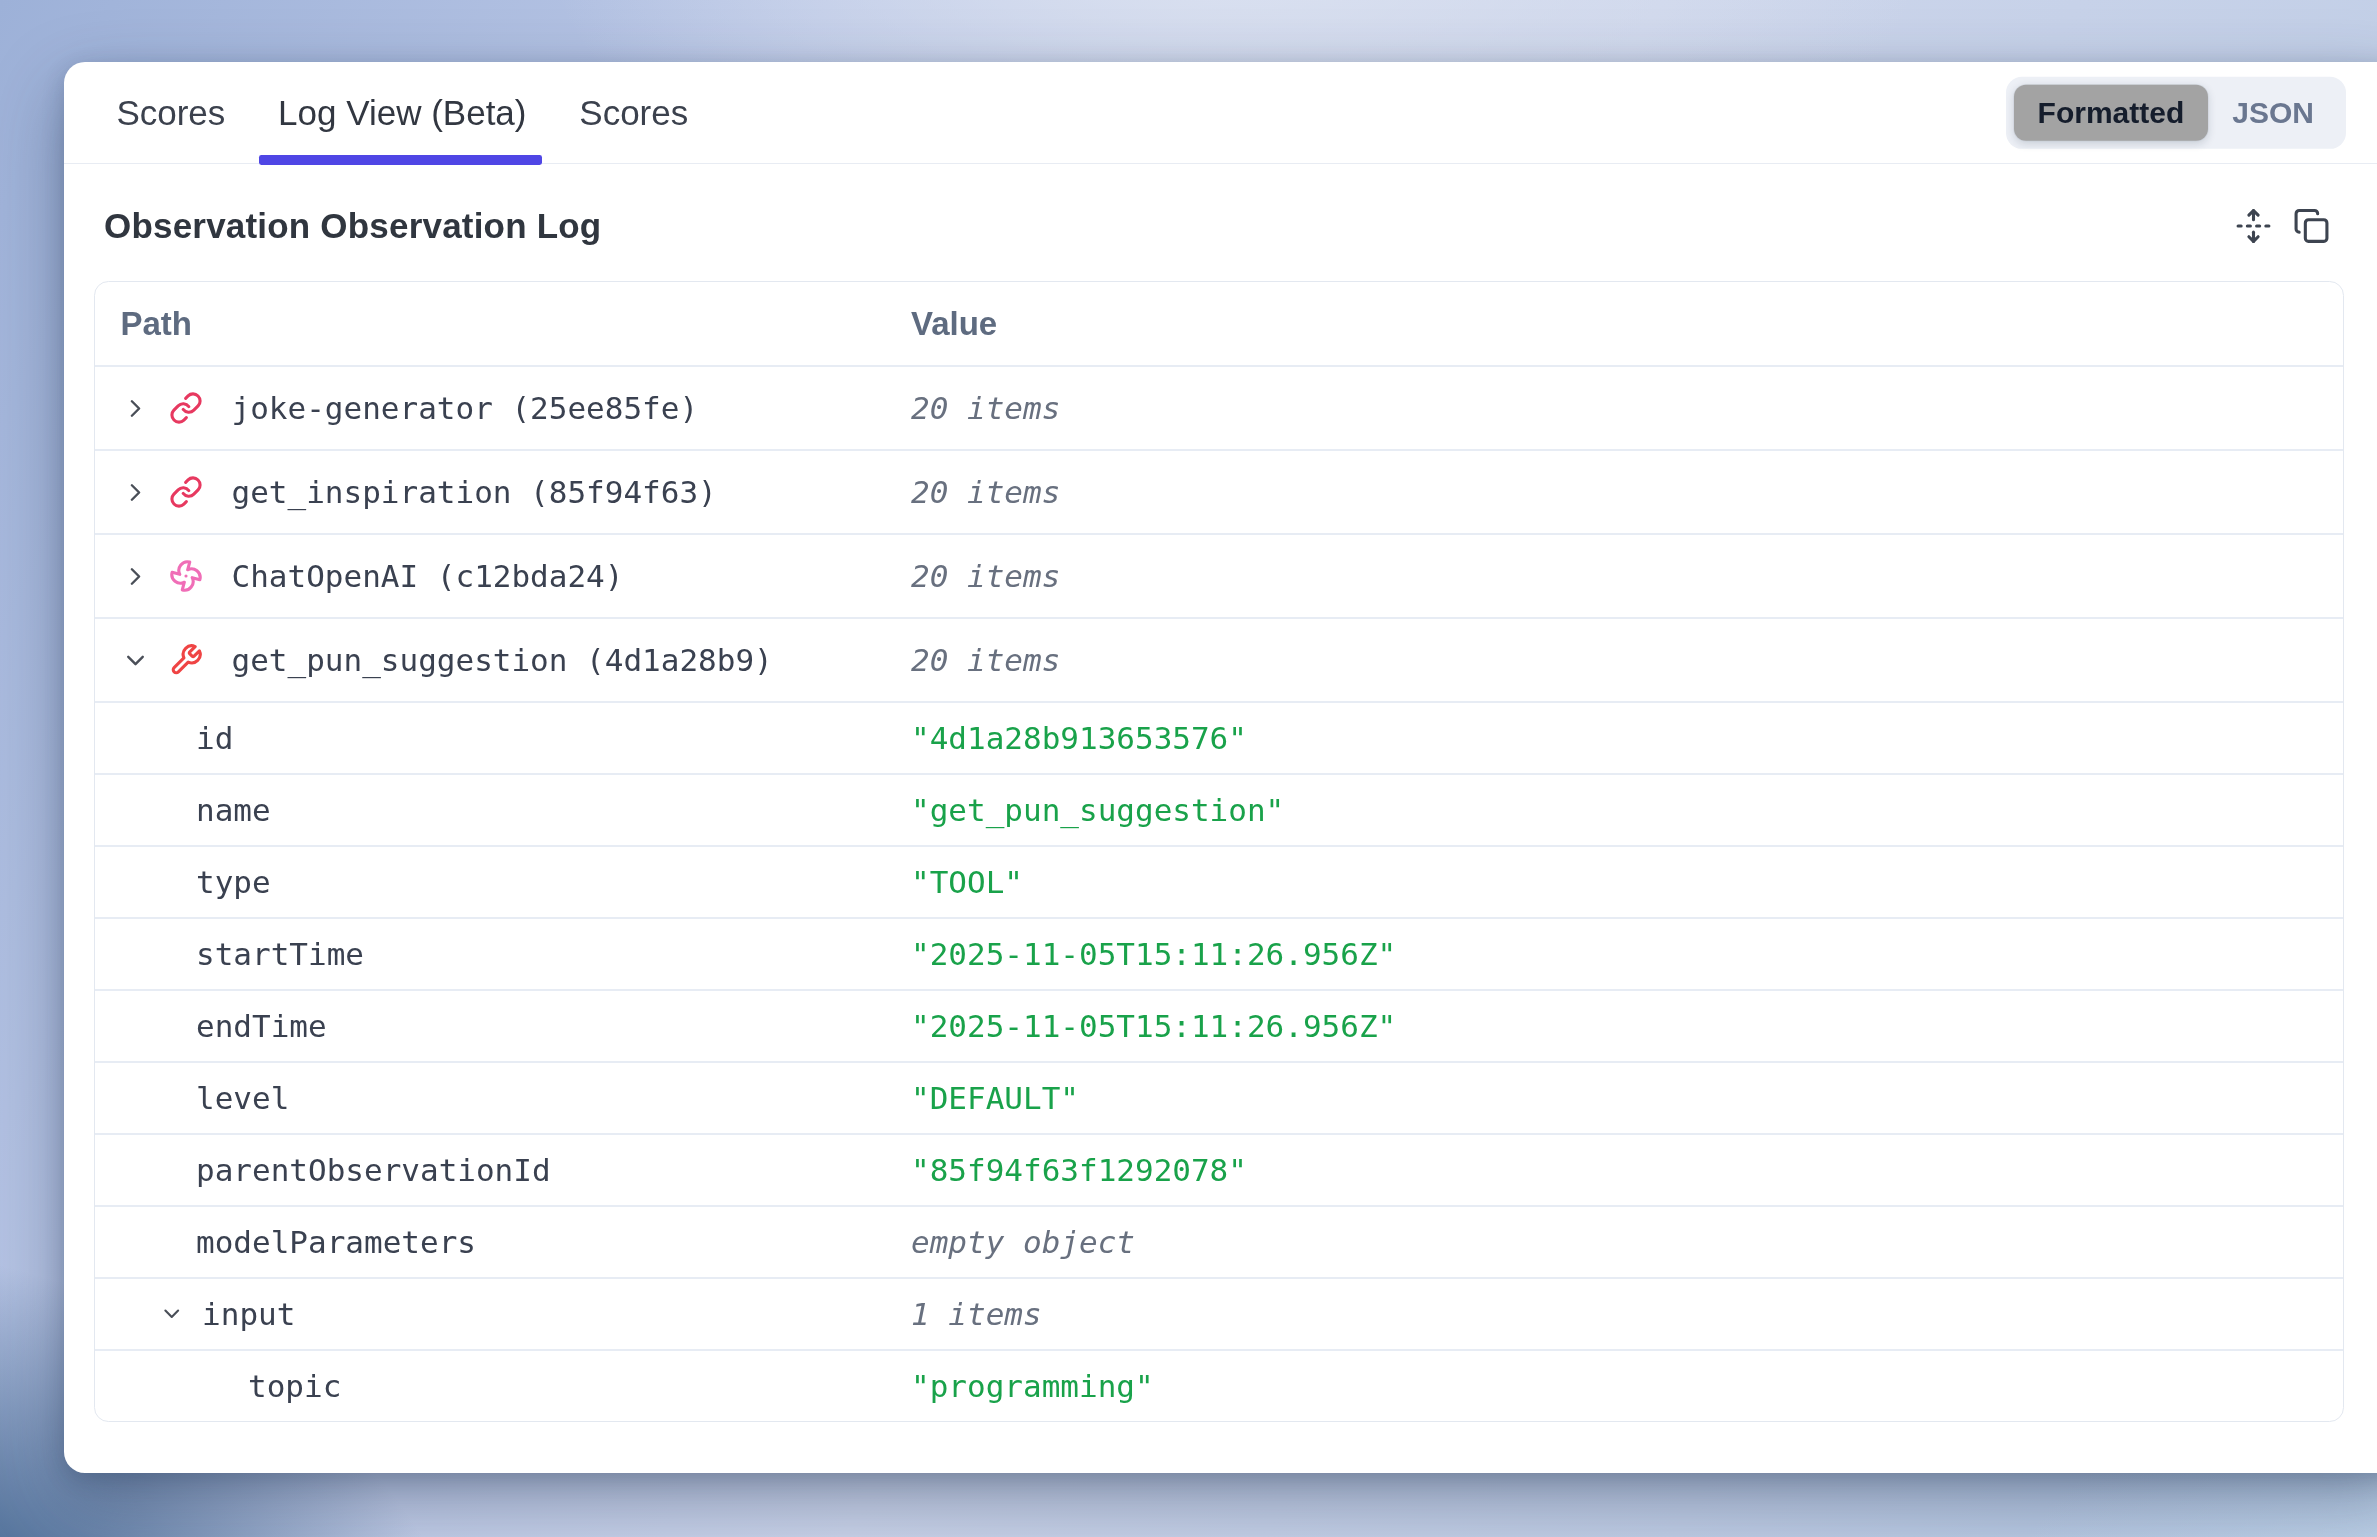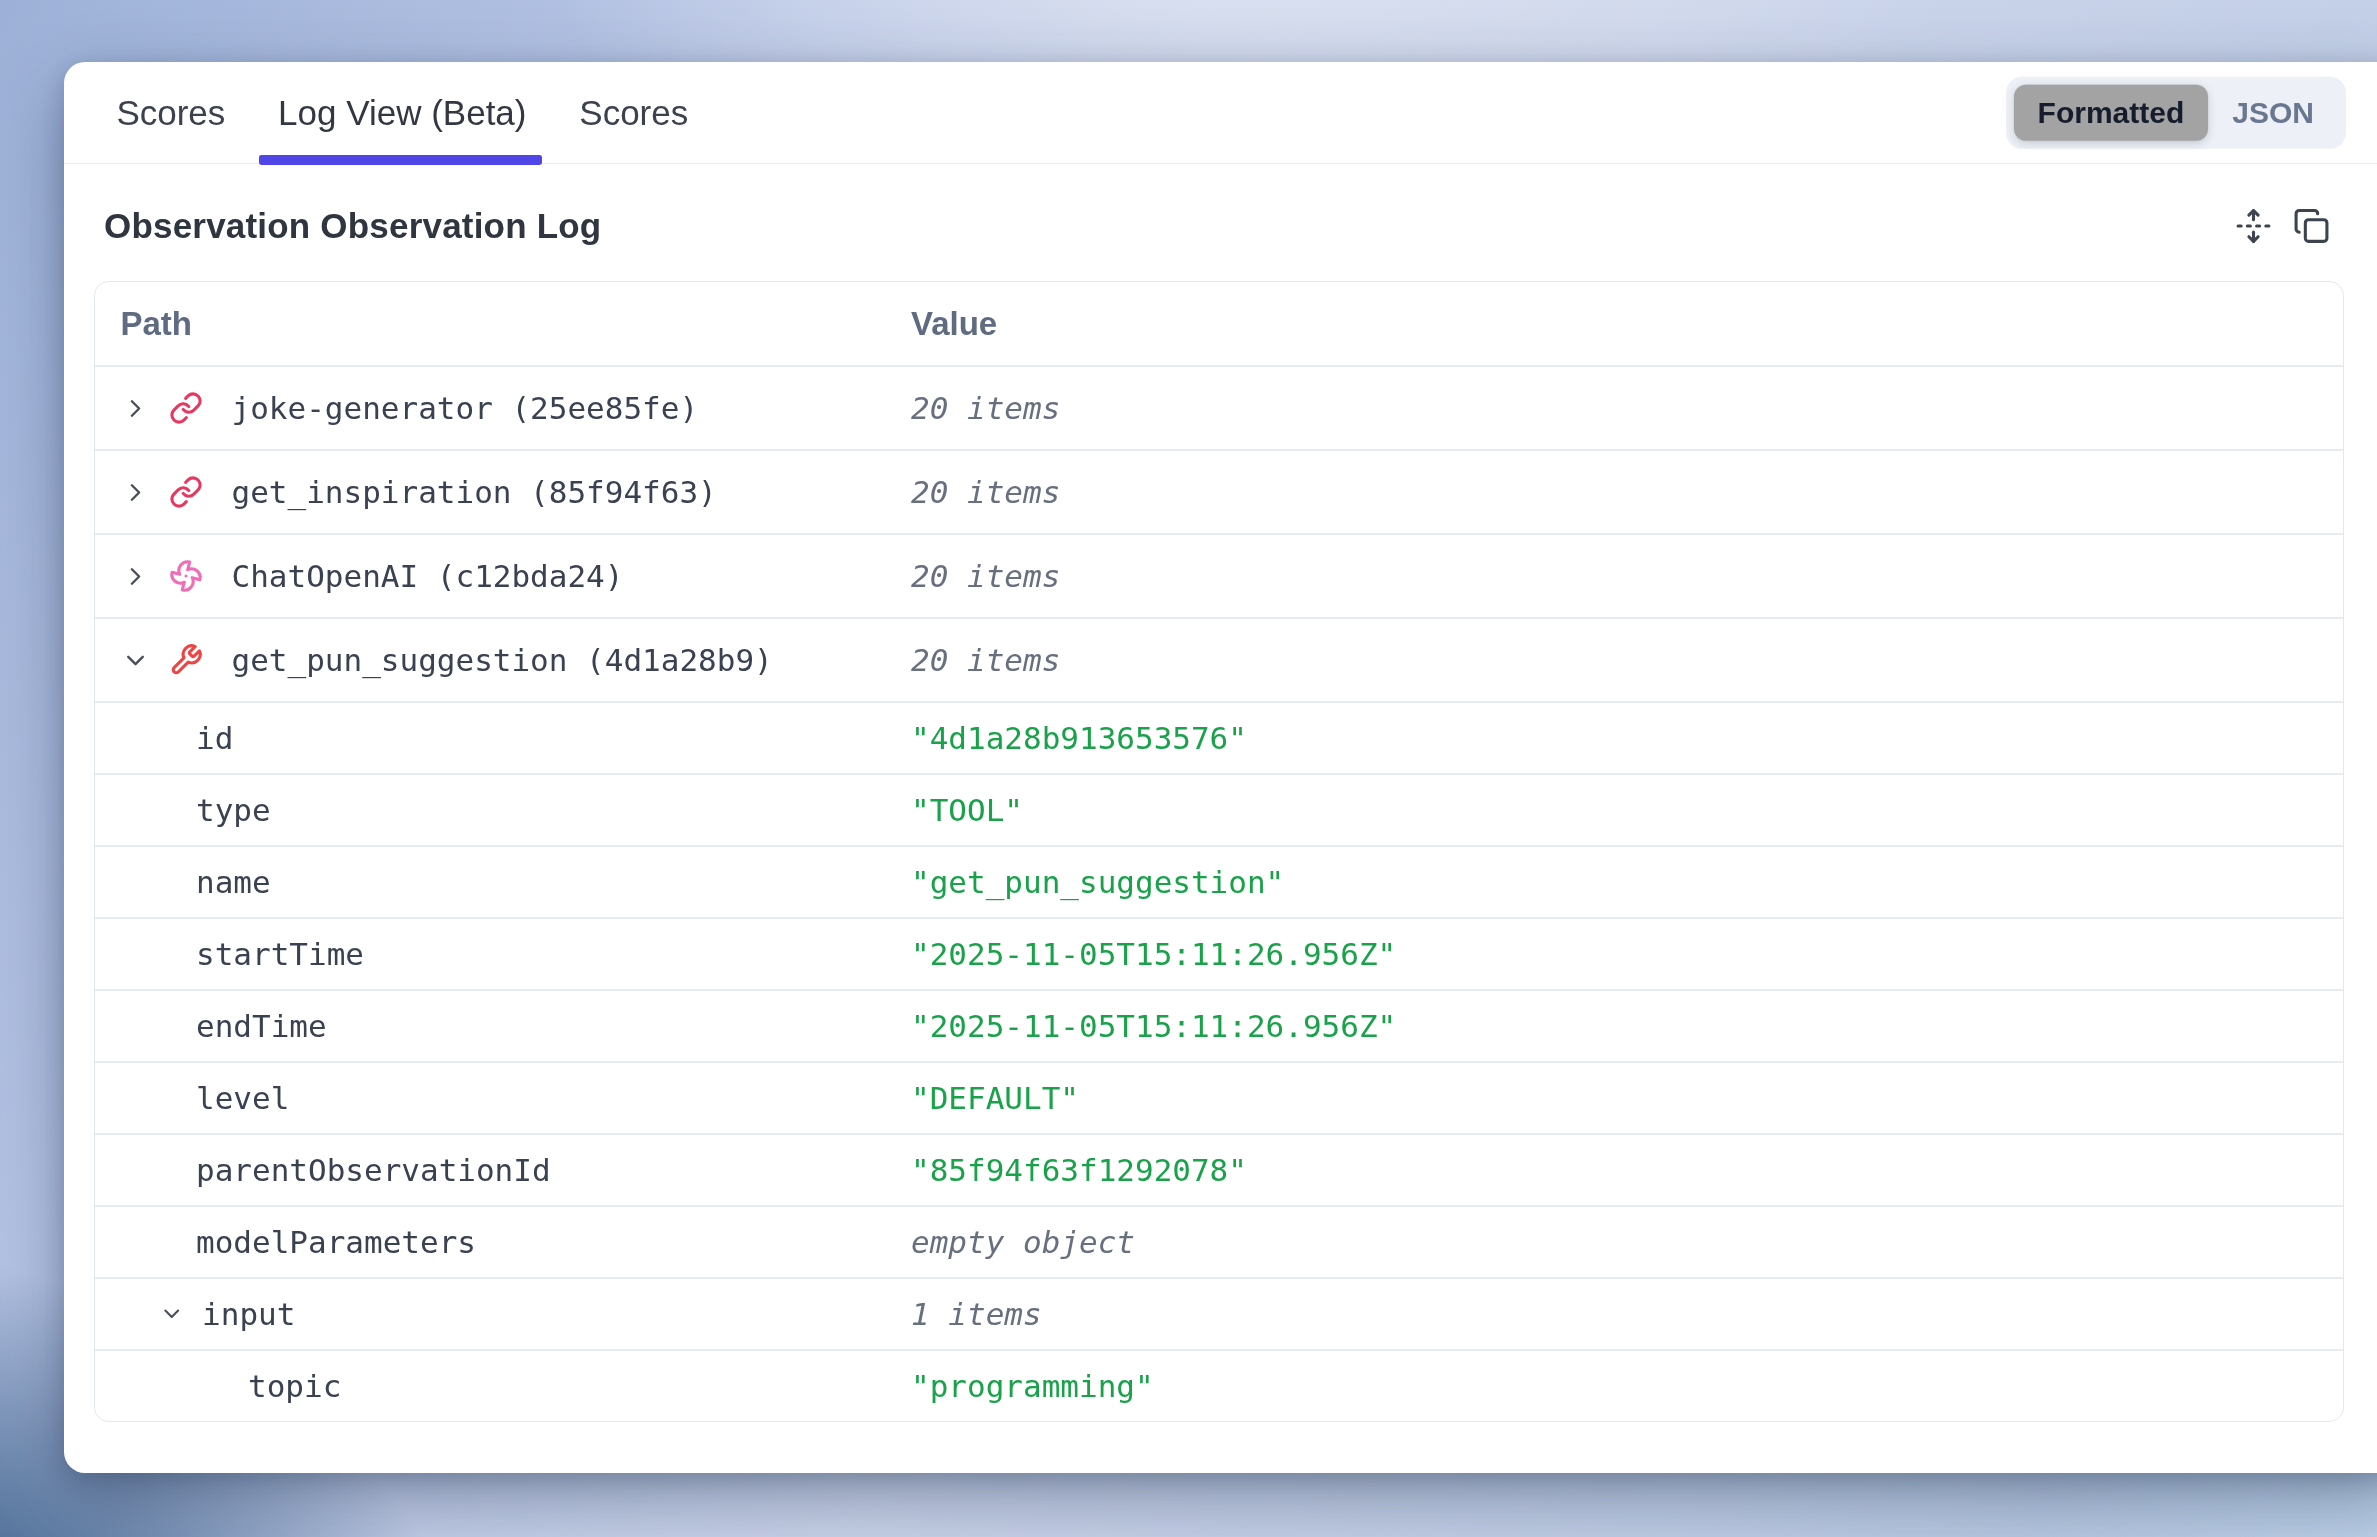--- a/index.html
+++ b/index.html
@@ -160,29 +160,29 @@
       </div>
 
       <div class="row h-sm">
         <div class="path p1">
             <span class="key">id</span>
           </div>
         <div class="val str">"4d1a28b913653576"</div>
       </div>
       <div class="row h-sm">
         <div class="path p1">
+            <span class="key">name</span>
+          </div>
+        <div class="val str">"get_pun_suggestion"</div>
+      </div>
+      <div class="row h-sm">
+        <div class="path p1">
             <span class="key">type</span>
           </div>
         <div class="val str">"TOOL"</div>
-      </div>
-      <div class="row h-sm">
-        <div class="path p1">
-            <span class="key">name</span>
-          </div>
-        <div class="val str">"get_pun_suggestion"</div>
       </div>
       <div class="row h-sm">
         <div class="path p1">
             <span class="key">startTime</span>
           </div>
         <div class="val str">"2025-11-05T15:11:26.956Z"</div>
       </div>
       <div class="row h-sm">
         <div class="path p1">
             <span class="key">endTime</span>

